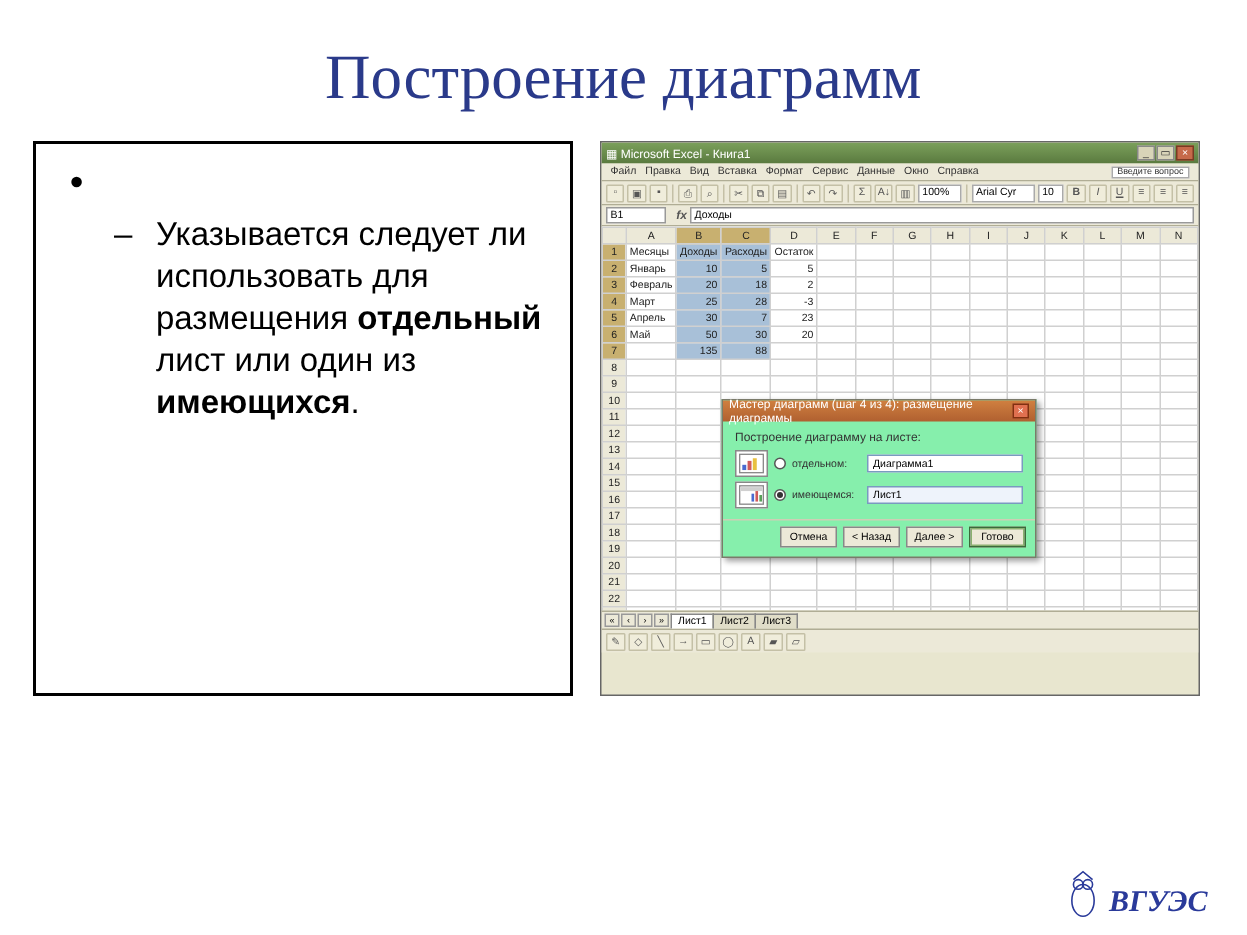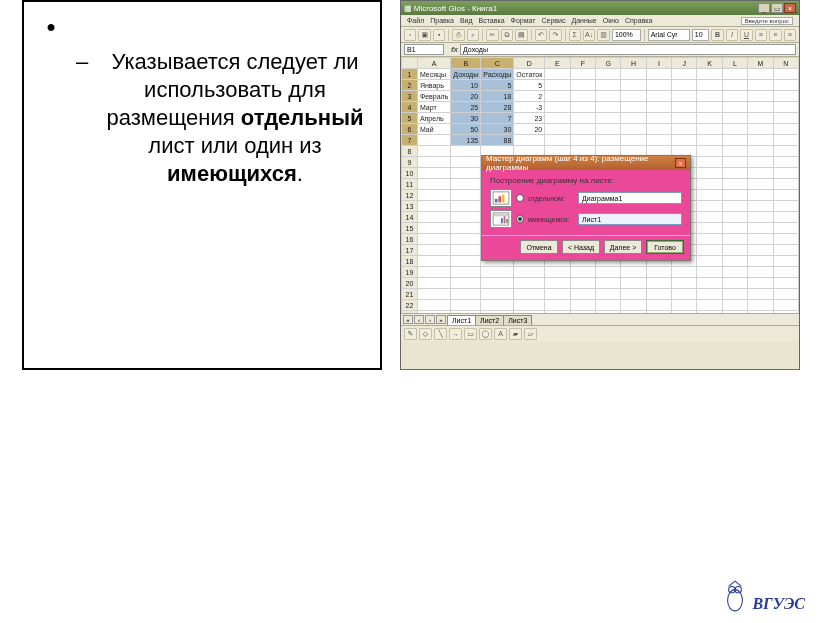--- a/index.html
+++ b/index.html
@@ -7,21 +7,21 @@
   .slide { width: 831px; height: 623px; position: relative; }
   .title { text-align: center; font-size: 42px; color: #2a3a8a; font-weight: 400; padding: 28px 0 18px 0; font-family: "Times New Roman", serif; }
   .content-row { display: flex; gap: 18px; padding: 0 22px; }
   .left-box { border: 2px solid #000; width: 360px; height: 370px; padding: 10px 14px 10px 10px; }
   .bullet-l1 { display: flex; font-family: Arial, sans-serif; }
   .bullet-l1 .dot { font-size: 26px; line-height: 30px; width: 34px; text-align: center; }
   .bullet-l1 .txt { font-size: 26px; font-style: italic; font-weight: 700; line-height: 30px; flex: 1; }
   .bullet-l1 .txt .plain { font-weight: 400; font-style: normal; }
   .bullet-l2 { display: flex; margin-left: 42px; margin-top: 6px; }
   .bullet-l2 .dash { font-size: 22px; line-height: 28px; width: 28px; }
-  .bullet-l2 .txt { font-size: 22px; line-height: 28px; flex: 1; text-align: center; }
+  .bullet-l2 .txt { font-size: 22px; line-height: 28px; flex: 1; }
   .bullet-l2 .txt b { font-weight: 700; }
 
   
   .excel { width: 400px; height: 370px; border: 1px solid #666; background: #e8e6cf; position: relative; font-family: Tahoma, Arial, sans-serif; font-size: 8px; overflow: hidden; }
   .win-titlebar { height: 14px; background: linear-gradient(#7ba05b, #5a7a3f); color: #fff; display: flex; align-items: center; padding: 0 3px; font-size: 8px; }
   .win-titlebar .spacer { flex: 1; }
   .win-ctrl { display: flex; gap: 1px; }
   .win-ctrl span { width: 12px; height: 10px; background: #c66a4a; border: 1px solid #7a3a22; color:#fff; display:inline-flex; align-items:center; justify-content:center; font-size:7px; line-height:1;}
   .win-ctrl span.min, .win-ctrl span.max { background:#d8d4b8; color:#333; border-color:#888;}
   .menubar { height: 12px; background: #ece9d8; border-bottom: 1px solid #b0ad95; display: flex; gap: 6px; padding: 0 6px; align-items: center; color: #333; font-size: 7px; }
@@ -47,63 +47,64 @@
   .sheet-tabs { height:12px; background:#ece9d8; border-top:1px solid #b0ad95; display:flex; align-items:center; gap:0; padding:0 2px; font-size:7px;}
   .sheet-tabs .nav { width:10px; height:9px; background:#ece9d8; border:1px solid #999; margin-right:1px; display:inline-flex; align-items:center; justify-content:center; font-size:6px;}
   .sheet-tabs .tab { padding:0 4px; height:10px; background:#fff; border:1px solid #888; border-bottom:none; display:inline-flex; align-items:center; margin-right:-1px;}
   .sheet-tabs .tab.inactive { background:#e0ddc8;}
   .bottom-tb { height: 16px; background: #ece9d8; border-top: 1px solid #b0ad95; display:flex; align-items:center; gap:2px; padding:0 3px;}
   .taskbarw { height: 18px; background: linear-gradient(#6a8a4a, #3f5a2a); display:flex; align-items:center; gap:2px; padding:0 2px;}
   .startbtn { height:14px; background: linear-gradient(#8fae55,#5a7a2a); border-radius:2px; color:#fff; font-size:8px; font-weight:700; display:inline-flex; align-items:center; padding:0 6px;}
   .taskbtn { height:14px; background:#b8c49a; border:1px solid #7a8a5a; font-size:7px; color:#222; display:inline-flex; align-items:center; padding:0 4px; border-radius:1px;}
 
   
-  .dialog { position:absolute; left:80px; top:154px; width:210px; background:#ec4899; border:1px solid #7a7a6a; box-shadow: 2px 2px 4px rgba(0,0,0,.4); font-size:8px;}
+  .dialog { position:absolute; left:80px; top:171px; width:210px; background:#86efac; border:1px solid #7a7a6a; box-shadow: 2px 2px 4px rgba(0,0,0,.4); font-size:8px;}
   .dlg-title { height:14px; background: linear-gradient(#d08040, #b06030); color:#fff; display:flex; align-items:center; padding:0 4px; font-size:8px;}
   .dlg-title .spacer{flex:1;}
   .dlg-title .x{ width:12px; height:10px; background:#e07050; border:1px solid #803010; color:#fff; display:inline-flex; align-items:center; justify-content:center; font-size:7px;}
   .dlg-body { padding:6px 8px 4px 8px; }
   .dlg-prompt { font-size:8px; margin-bottom:4px; color:#333;}
   .dlg-row { display:flex; align-items:center; gap:4px; margin:3px 0;}
   .dlg-row .ico { width:22px; height:18px; background:#fff; border:1px solid #888; display:inline-flex; align-items:center; justify-content:center;}
   .dlg-row .ico svg{width:18px;height:14px;}
   .radio { width:8px; height:8px; border:1px solid #555; border-radius:50%; background:#fff; display:inline-flex; align-items:center; justify-content:center;}
   .radio.on::after{content:""; width:4px; height:4px; background:#333; border-radius:50%;}
   .dlg-field { flex:1; height:12px; background:#fff; border:1px solid #7a9ac0; font-size:7px; display:flex; align-items:center; padding:0 3px;}
   .dlg-lbl{ font-size:7px; color:#333; width:46px;}
   .dlg-btns { display:flex; justify-content:flex-end; gap:4px; padding:4px 6px 6px 6px; border-top:1px solid #d0cdb5;}
   .dbtn { height:14px; min-width:38px; background:#ece9d8; border:1px solid #888; font-size:7px; display:inline-flex; align-items:center; justify-content:center; padding:0 4px;}
   .dbtn.primary{ border:1px solid #3a6a3a; box-shadow:0 0 0 1px #8ab070 inset;}
 
-  .footer-logo { position:absolute; right:26px; bottom:10px; display:flex; align-items:flex-end; gap:6px; color:#2a3a9a; font-style:italic; font-weight:700; font-family:"Times New Roman",serif; font-size:16px;}
+  .footer-logo { position:absolute; right:26px; bottom:10px; display:flex; align-items:flex-end; gap:6px; color:#2a3a9a; font-style:italic; font-weight:700; font-family:"Times New Roman",serif; font-size:20px;}
   .footer-logo svg{width:22px; height:34px;}
 </style>
 </head>
 <body>
 
 <div class="slide">
+  <div class="title">Построение диаграмм</div>
 
   <div class="content-row">
 
     <div class="left-box">
       <div class="bullet-l1">
         <div class="dot">•</div>
       </div>
       <div class="bullet-l2">
         <div class="dash">–</div>
         <div class="txt">
           <span>Указывается следует ли использовать для размещения </span><b>отдельный</b><span> лист или один из </span><b>имеющихся</b><span>.</span>
         </div>
       </div>
     </div>
 
     <div class="excel">
       <div class="win-titlebar">
         <span>▦</span>&nbsp;
-        <span>Microsoft Glos - Книга1</span>
+        <span>Microsoft Excel - Книга1</span>
         <span class="spacer"></span>
         <div class="win-ctrl">
           <span class="min">_</span>
           <span class="max">▭</span>
           <span>×</span>
         </div>
       </div>
       <div class="menubar" id="menu-bar">
           <span>Файл</span>
           <span>Правка</span>

